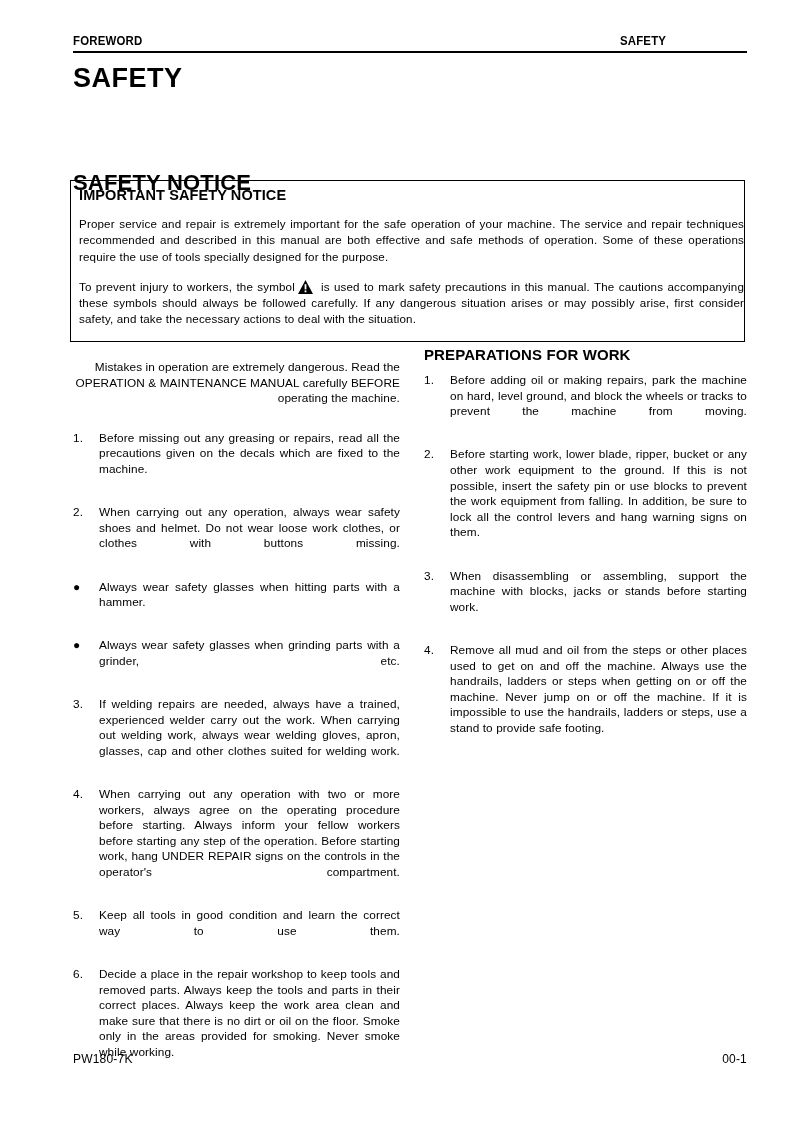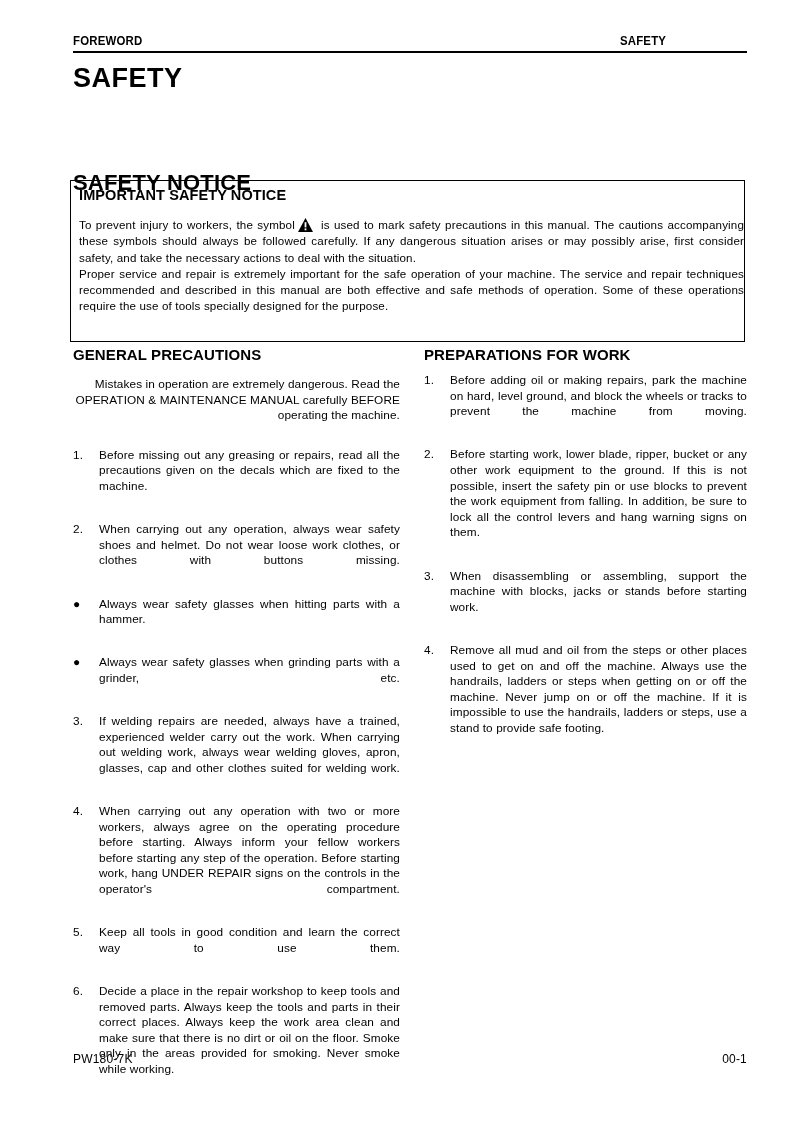--- a/index.html
+++ b/index.html
@@ -187,31 +187,30 @@
     <span class="rh-left">FOREWORD</span>
     <span class="rh-right">SAFETY</span>
   </div>
   <div class="header-rule"></div>
 
   <div class="chapter-title">SAFETY</div>
   <div class="section-title">SAFETY NOTICE</div>
 
   <div class="notice-box">
     <div class="notice-heading">IMPORTANT SAFETY NOTICE</div>
+    <div class="notice-para">Proper service and repair is extremely important for the safe operation of your machine. The service and repair techniques recommended and described in this manual are both effective and safe methods of operation. Some of these operations require the use of tools specially designed for the purpose.</div>
     <div class="notice-para second"><span>To prevent injury to workers, the symbol</span><span class="warn-tri"><svg width="15" height="14" viewBox="0 0 15 14">
             <polygon points="7.5,0 15,14 0,14" fill="#000000"></polygon>
             <rect x="6.6" y="4.2" width="1.8" height="5.2" fill="#ffffff"></rect>
             <rect x="6.6" y="10.4" width="1.8" height="1.9" fill="#ffffff"></rect>
           </svg></span><span>is used to mark safety precautions in this manual. The cautions accompanying these symbols should always be followed carefully. If any dangerous situation arises or may possibly arise, first consider safety, and take the necessary actions to deal with the situation.</span></div>
-    <div class="notice-para">Proper service and repair is extremely important for the safe operation of your machine. The service and repair techniques recommended and described in this manual are both effective and safe methods of operation. Some of these operations require the use of tools specially designed for the purpose.</div>
   </div>
 
 
   <div class="col col-left">
-    <div class="col-heading">GENERAL PRECAUTIONS</div>
     <p class="intro-para">Mistakes in operation are extremely dangerous. Read the OPERATION &amp; MAINTENANCE MANUAL carefully BEFORE operating the machine.</p>
 
     <div class="item first-item">
       <span class="marker">1.</span>
       <span class="body">Before missing out any greasing or repairs, read all the precautions given on the decals which are fixed to the machine.</span>
     </div>
     <div class="item">
       <span class="marker">2.</span>
       <span class="body">When carrying out any operation, always wear safety shoes and helmet. Do not wear loose work clothes, or clothes with buttons missing.</span>
     </div>

